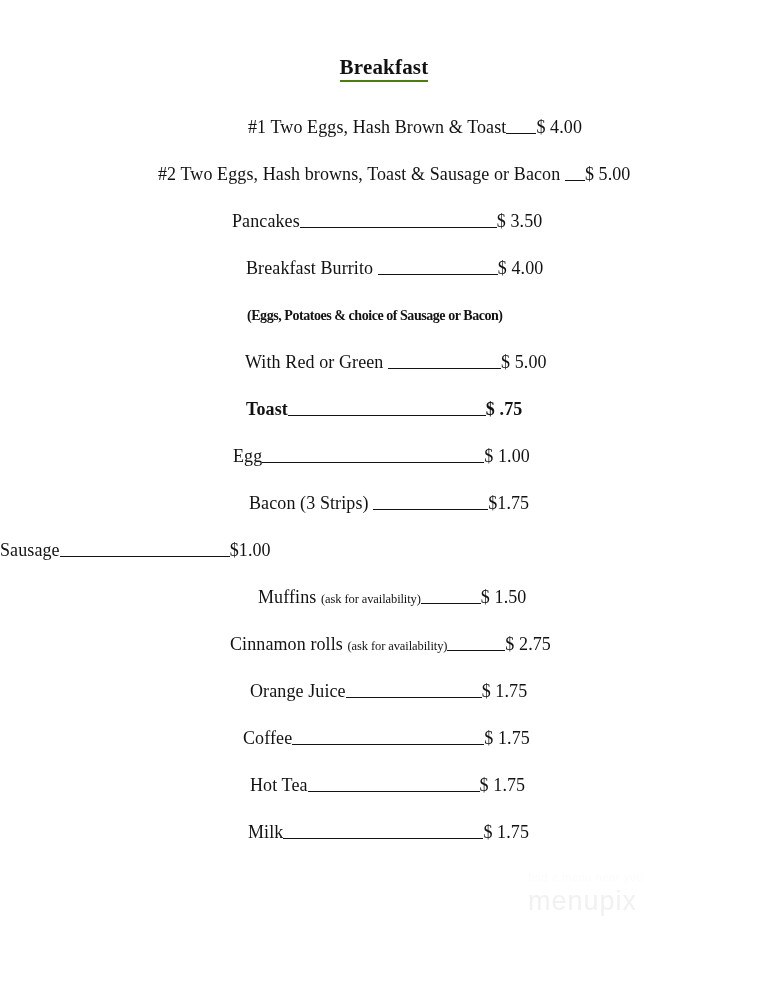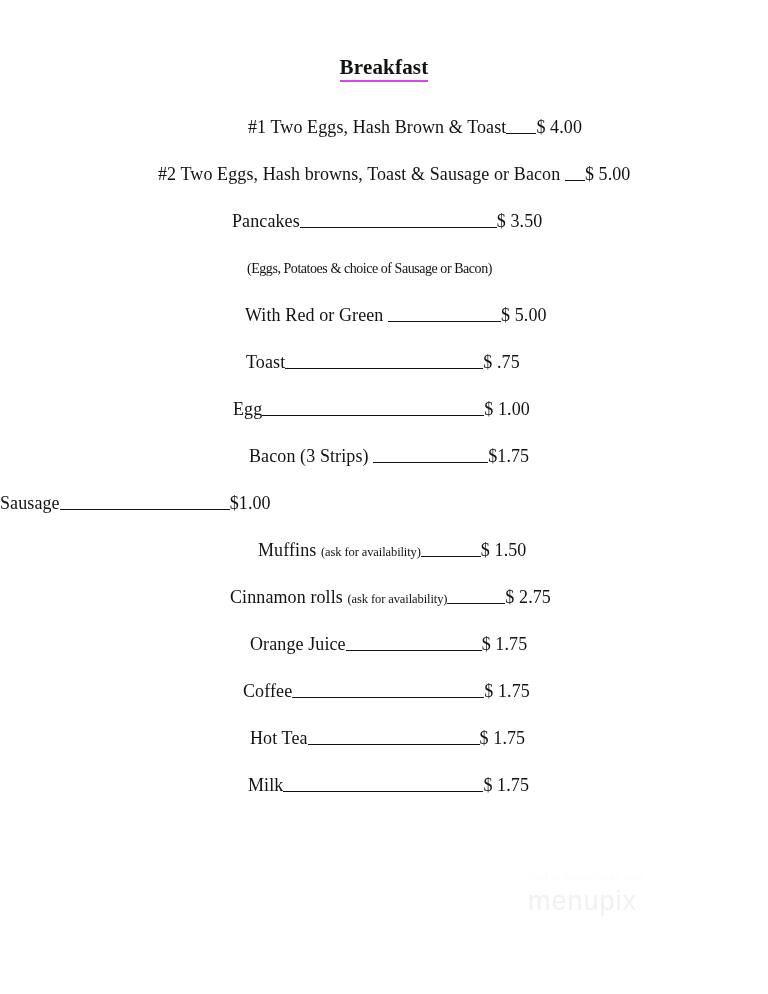--- a/index.html
+++ b/index.html
@@ -31,21 +31,21 @@
     top: 56px;
     left: 0;
     width: 768px;
     text-align: center;
   }
   .title {
     display: inline-block;
     font-size: 21px;
     font-weight: bold;
     letter-spacing: 0.2px;
-    border-bottom: 2px solid #d946ef;
+    border-bottom: 2px solid #4d7c0f;
     padding-bottom: 1px;
     line-height: 1.1;
   }
 
   
   .menu {
     position: absolute;
     top: 104px;
     left: 0;
     width: 628px;
@@ -75,21 +75,21 @@
     vertical-align: baseline;
     margin: 0 0px -1px 0px;
   }
   .price {
     letter-spacing: 0.1px;
   }
 
   
   .row.descriptor {
     font-size: 14px;
-    font-weight: normal;
+    font-weight: bold;
   }
   .row.descriptor .desc-text {
     letter-spacing: -0.45px;
     font-stretch: condensed;
   }
 
   
   .watermark {
     position: absolute;
     left: 528px;
@@ -122,23 +122,24 @@
 <div class="page">
 
   <div class="title-wrap">
     <div class="title">Breakfast</div>
   </div>
 
   <div class="menu" id="menu-list">
       <div class="row"><div class="row-inner" style="margin-left: 248px;"><span class="item-name">#1 Two Eggs, Hash Brown &amp; Toast</span><span class="leader" style="width: 30px;"></span><span class="price">$ 4.00</span></div></div>
       <div class="row"><div class="row-inner" style="margin-left: 158px;"><span class="item-name">#2 Two Eggs, Hash browns, Toast &amp; Sausage or Bacon </span><span class="leader" style="width: 20px;"></span><span class="price">$ 5.00</span></div></div>
       <div class="row"><div class="row-inner" style="margin-left: 232px;"><span class="item-name">Pancakes</span><span class="leader" style="width: 197px;"></span><span class="price">$ 3.50</span></div></div>
+      <div class="row"><div class="row-inner" style="margin-left: 246px;"><span class="item-name">Breakfast Burrito </span><span class="leader" style="width: 120px;"></span><span class="price">$ 4.00</span></div></div>
       <div class="row descriptor"><div class="row-inner" style="margin-left: 247px;"><span class="desc-text">(Eggs, Potatoes &amp; choice of Sausage or Bacon)</span></div></div>
       <div class="row"><div class="row-inner" style="margin-left: 245px;"><span class="item-name">With Red or Green </span><span class="leader" style="width: 113px;"></span><span class="price">$ 5.00</span></div></div>
-      <div class="row"><div class="row-inner" style="margin-left: 246px;"><span class="item-name">Toast</span><span class="leader" style="width: 198px;"></span><span class="price">$ .75</span></div></div>
+      <div class="row"><div class="row-inner" style="margin-left: 246px; font-weight: bold;"><span class="item-name">Toast</span><span class="leader" style="width: 198px;"></span><span class="price">$ .75</span></div></div>
       <div class="row"><div class="row-inner" style="margin-left: 233px;"><span class="item-name">Egg</span><span class="leader" style="width: 222px;"></span><span class="price">$ 1.00</span></div></div>
       <div class="row"><div class="row-inner" style="margin-left: 249px;"><span class="item-name">Bacon (3 Strips) </span><span class="leader" style="width: 115px;"></span><span class="price">$1.75</span></div></div>
       <div class="row"><div class="row-inner" style=""><span class="item-name">Sausage</span><span class="leader" style="width: 170px;"></span><span class="price">$1.00</span></div></div>
       <div class="row"><div class="row-inner" style="margin-left: 258px;"><span class="item-name">Muffins </span><span class="note">(ask for availability)</span><span class="leader" style="width: 60px;"></span><span class="price">$ 1.50</span></div></div>
       <div class="row"><div class="row-inner" style="margin-left: 230px;"><span class="item-name">Cinnamon rolls </span><span class="note">(ask for availability)</span><span class="leader" style="width: 58px;"></span><span class="price">$ 2.75</span></div></div>
       <div class="row"><div class="row-inner" style="margin-left: 250px;"><span class="item-name">Orange Juice</span><span class="leader" style="width: 136px;"></span><span class="price">$ 1.75</span></div></div>
       <div class="row"><div class="row-inner" style="margin-left: 243px;"><span class="item-name">Coffee</span><span class="leader" style="width: 192px;"></span><span class="price">$ 1.75</span></div></div>
       <div class="row"><div class="row-inner" style="margin-left: 250px;"><span class="item-name">Hot Tea</span><span class="leader" style="width: 172px;"></span><span class="price">$ 1.75</span></div></div>
       <div class="row"><div class="row-inner" style="margin-left: 248px;"><span class="item-name">Milk</span><span class="leader" style="width: 200px;"></span><span class="price">$ 1.75</span></div></div>
     </div>

